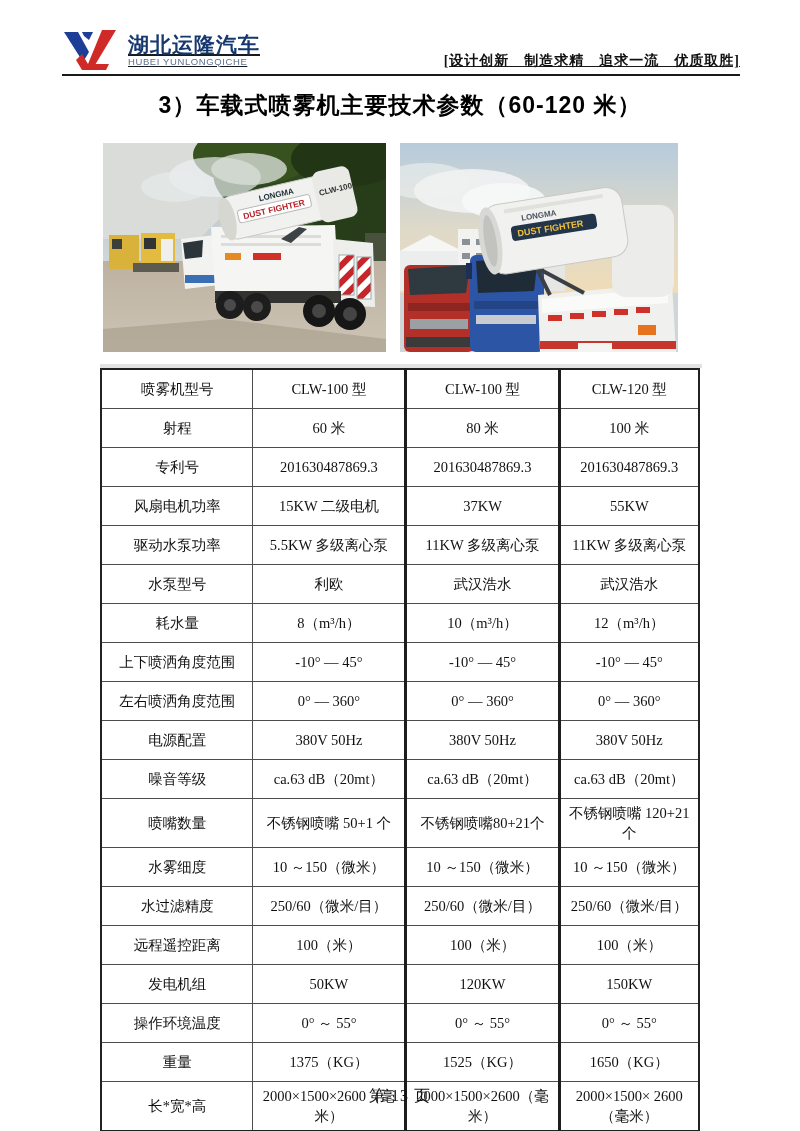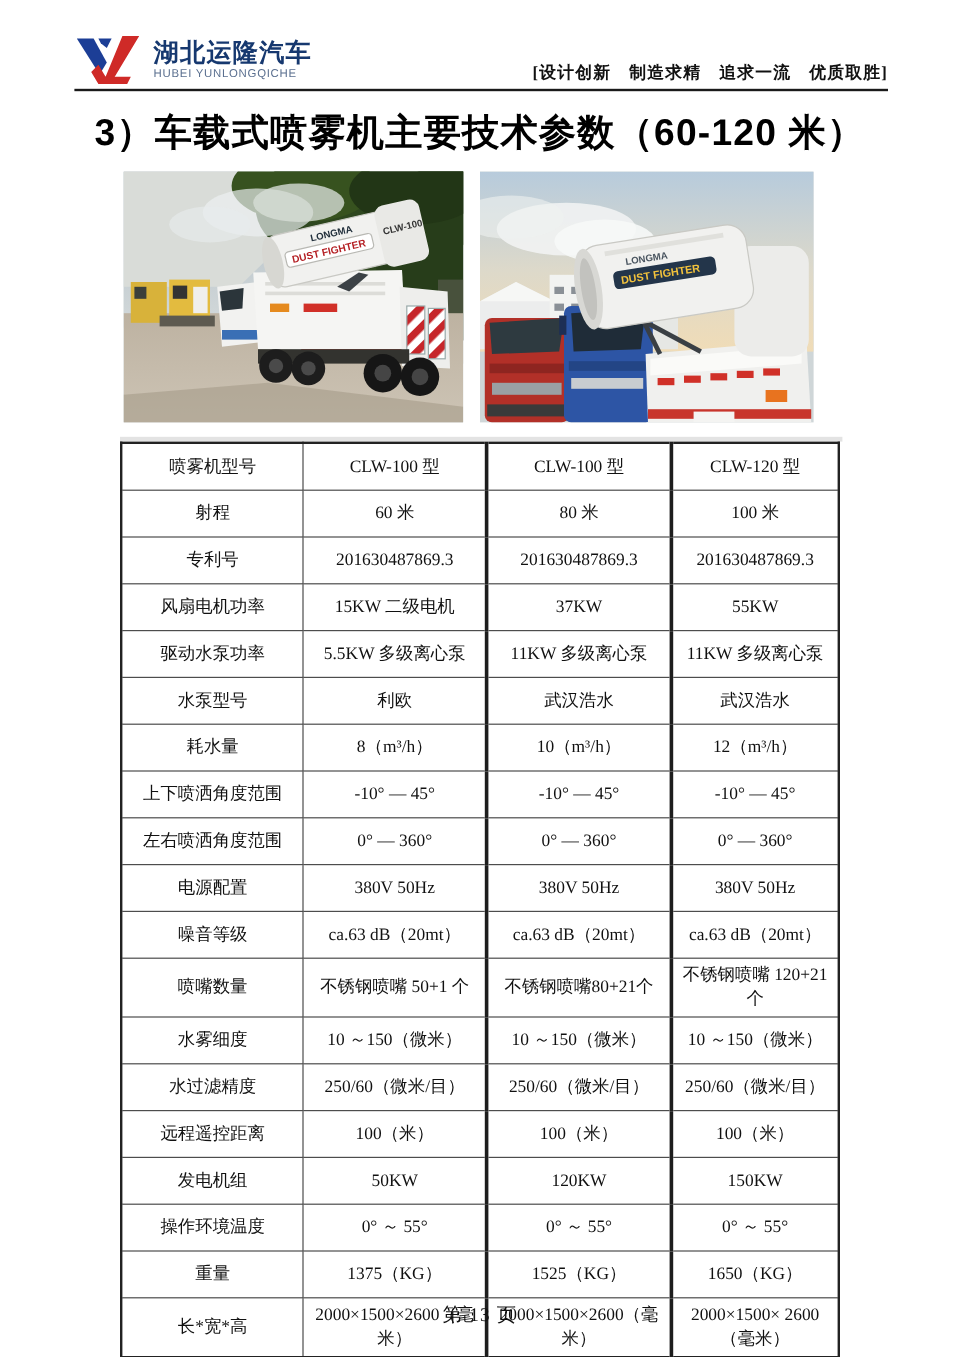--- a/index.html
+++ b/index.html
@@ -5,39 +5,39 @@
   html,body{margin:0;padding:0;background:#888;}
   .page{
     width:800px;height:1131px;background:#ffffff;position:relative;
     font-family:"Liberation Serif","DejaVu Serif",serif;color:#1a1a1a;
     margin:0 auto;overflow:hidden;
   }
   
   .header{
     position:absolute;top:14px;left:62px;width:678px;height:60px;
     border-bottom:2px solid #1a1a1a;
-    display:flex;justify-content:space-between;align-items:flex-end;
+    display:flex;justify-content:space-between;align-items:flex-end;text-decoration:underline;
   }
   .logo{display:flex;align-items:center;gap:8px;margin-bottom:2px;}
   .logo-text .cn{
     font-family:"Liberation Sans","DejaVu Sans",sans-serif;
     font-weight:bold;font-size:21px;color:#16386f;letter-spacing:1px;line-height:22px;
   }
   .logo-text .en{
     font-family:"Liberation Sans","DejaVu Sans",sans-serif;
     font-size:9.5px;color:#5a6f8f;letter-spacing:.6px;line-height:11px;
   }
   .slogan{
     font-weight:bold;font-size:14px;color:#111;margin-bottom:4px;letter-spacing:1px;
   }
   
   .title{
     position:absolute;top:90px;left:0;width:100%;text-align:center;
     font-family:"Liberation Sans","DejaVu Sans",sans-serif;
-    font-weight:bold;font-size:31px;color:#000;letter-spacing:1px;
+    font-weight:bold;font-size:23px;color:#000;letter-spacing:1px;
   }
   
   .photos{position:absolute;top:143px;left:103px;display:flex;gap:14px;}
   .photo{display:block;background:#cfd6d8;}
   
   .tablewrap{position:absolute;top:364px;left:100px;width:602px;
     border-top:4px solid #e3e3e3;padding-top:0;}
   table.spec{
     width:600px;border-collapse:collapse;table-layout:fixed;
     border:2px solid #222;background:#fff;

